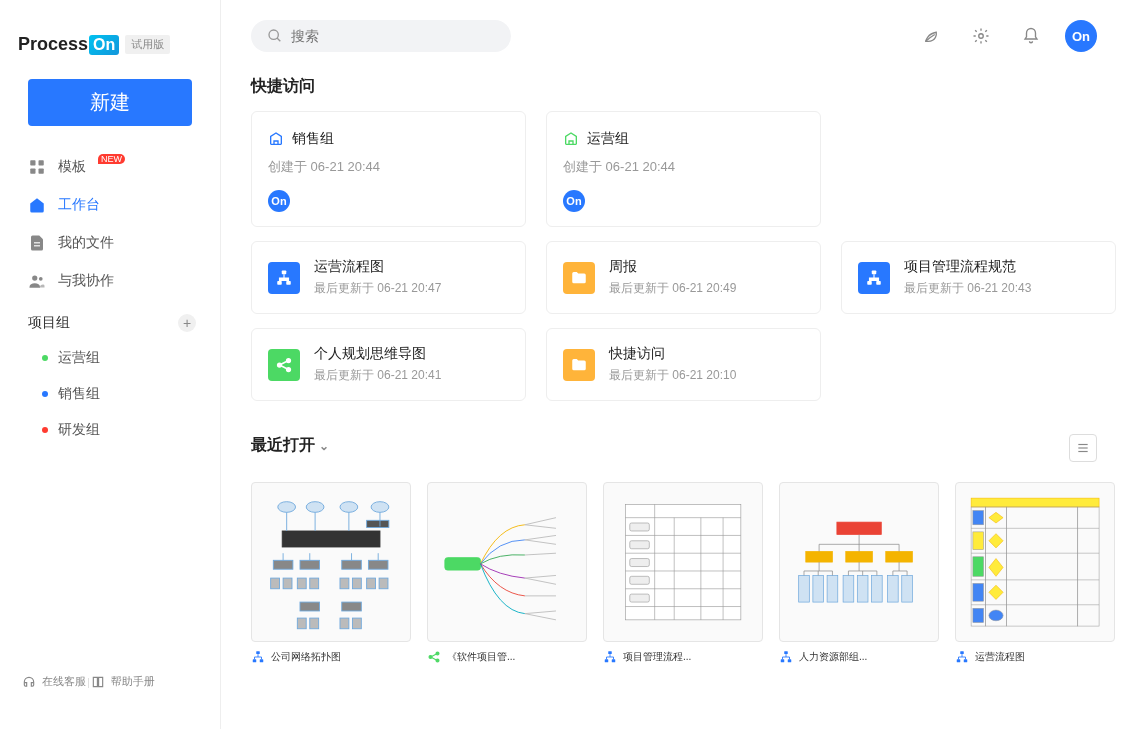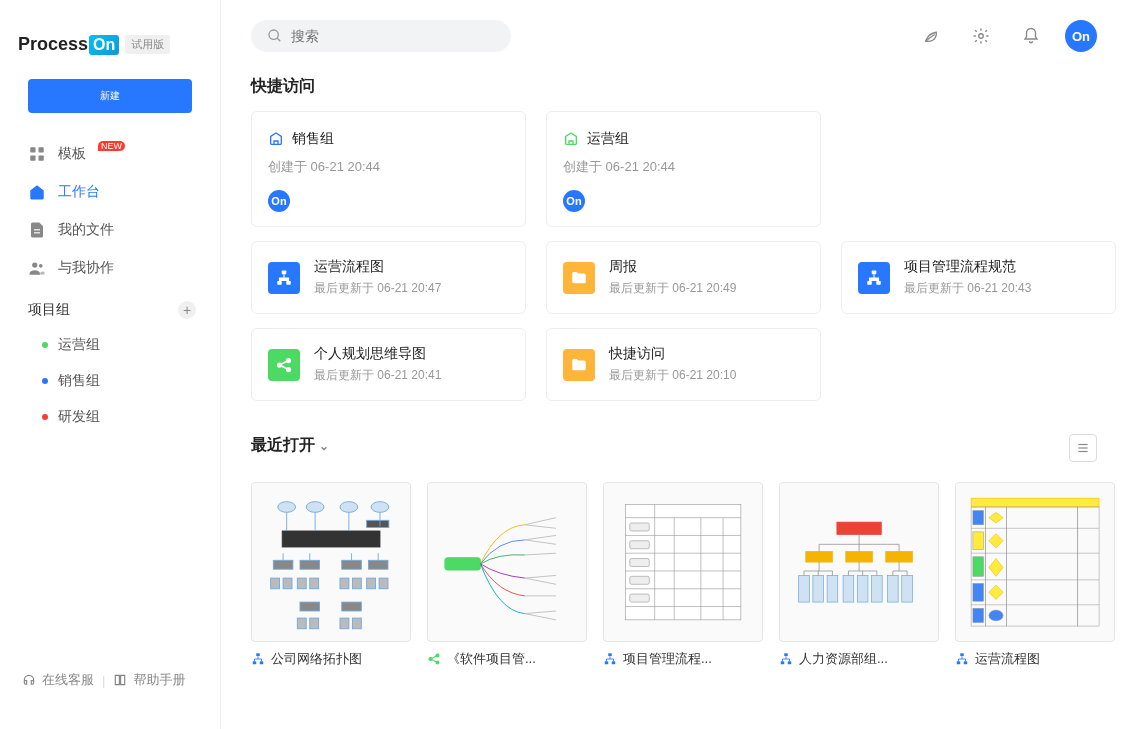--- a/index.html
+++ b/index.html
@@ -5,34 +5,34 @@
     * { margin: 0; padding: 0; box-sizing: border-box; }
     body { font-family: -apple-system, BlinkMacSystemFont, "Segoe UI", "PingFang SC", "Microsoft YaHei", sans-serif; background: #fff; color: #333; font-size: 14px; }
     .app { display: flex; width: 1127px; height: 729px; }
     
     
     .sidebar { width: 221px; border-right: 1px solid #eee; display: flex; flex-direction: column; padding: 26px 0; }
     .logo-area { display: flex; align-items: center; padding: 8px 18px 18px; gap: 6px; }
     .logo-text { font-size: 18px; font-weight: 700; color: #222; display: flex; align-items: center; }
     .logo-on { background: linear-gradient(135deg,#00c2f0,#1296db); color: #fff; padding: 1px 4px; border-radius: 3px; font-size: 16px; margin-left: 1px; }
     .trial-badge { background: #f0f0f0; color: #888; font-size: 11px; padding: 2px 6px; border-radius: 2px; }
-    .new-btn { background: #2878ff; color: #fff; text-align: center; padding: 10px 0; margin: 6px 28px 22px; border-radius: 4px; cursor: pointer; font-size: 10px; }
+    .new-btn { background: #2878ff; color: #fff; text-align: center; padding: 10px 0; margin: 6px 28px 22px; border-radius: 4px; cursor: pointer; font-size: 20px; }
     .nav-list { list-style: none; }
     .nav-item { display: flex; align-items: center; padding: 10px 28px; gap: 12px; cursor: pointer; color: #555; position: relative; }
     .nav-item.active { color: #2878ff; }
     .nav-item .nav-icon { width: 18px; height: 18px; display: flex; align-items: center; justify-content: center; }
     .nav-item .new-tag { background: #ff3b30; color: #fff; font-size: 9px; padding: 0 3px; border-radius: 6px 6px 6px 0; position: relative; top: -8px; }
     .section-header { display: flex; align-items: center; justify-content: space-between; padding: 14px 24px 8px 28px; font-size: 14px; color: #333; }
     .add-circle { width: 18px; height: 18px; border-radius: 50%; background: #f0f0f0; color: #888; display: flex; align-items: center; justify-content: center; font-size: 14px; cursor: pointer; }
     .group-item { display: flex; align-items: center; padding: 9px 28px 9px 42px; gap: 10px; cursor: pointer; color: #555; }
     .dot { width: 6px; height: 6px; border-radius: 50%; }
     .dot.green { background: #4cd964; }
     .dot.blue { background: #2878ff; }
     .dot.red { background: #ff3b30; }
-    .sidebar-footer { margin-top: auto; padding: 14px 22px; display: flex; align-items: center; gap: 8px; color: #888; font-size: 13px; }
+    .sidebar-footer { margin-top: auto; padding: 14px 22px; display: flex; align-items: center; gap: 1px; color: #888; font-size: 11px; }
     .footer-link { display: flex; align-items: center; gap: 6px; cursor: pointer; }
     .divider { color: #ddd; }
     
     
     .main { flex: 1; display: flex; flex-direction: column; overflow: hidden; }
     .topbar { display: flex; align-items: center; padding: 20px 30px 14px; gap: 18px; }
     .search { flex: 0 0 260px; background: #f2f3f5; border-radius: 18px; display: flex; align-items: center; padding: 8px 16px; color: #999; gap: 8px; }
     .search input { border: none; background: transparent; outline: none; flex: 1; font-size: 14px; }
     .topbar-spacer { flex: 1; }
     .topbar-icon { width: 32px; height: 32px; display: flex; align-items: center; justify-content: center; color: #888; cursor: pointer; }
@@ -59,21 +59,21 @@
     .file-name { font-size: 14px; color: #222; margin-bottom: 4px; }
     .file-meta { font-size: 12px; color: #999; }
     
     .recent-header { display: flex; align-items: center; justify-content: space-between; margin: 24px 0 12px; }
     .view-toggle { width: 28px; height: 28px; border: 1px solid #ddd; border-radius: 4px; display: flex; align-items: center; justify-content: center; cursor: pointer; color: #888; }
     .today-label { color: #999; font-size: 13px; margin: 10px 0 12px; }
     
     .recent-row { display: flex; gap: 16px; }
     .recent-card { flex: 0 0 160px; cursor: pointer; }
     .thumb { width: 160px; height: 160px; border: 1px solid #e5e5e5; border-radius: 4px; background: #fafafa; margin-bottom: 8px; display: flex; align-items: center; justify-content: center; overflow: hidden; }
-    .recent-title { display: flex; align-items: center; gap: 6px; font-size: 13px; color: #333; }
+    .recent-title { display: flex; align-items: center; gap: 6px; font-size: 10px; color: #333; }
     .recent-title .type-icon { width: 14px; height: 14px; flex-shrink: 0; }
     .recent-name { white-space: nowrap; overflow: hidden; text-overflow: ellipsis; }
     
     
     .thumb svg { width: 90%; height: 90%; }
   </style>
 </head>
 <body>
 
 <div class="app">

